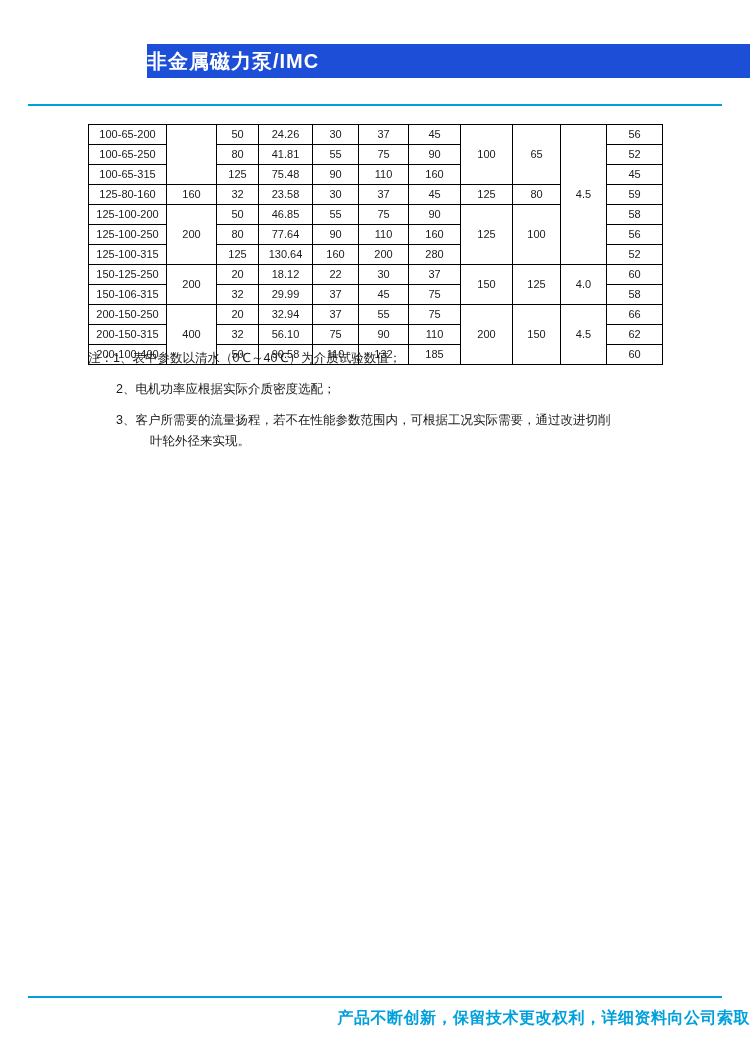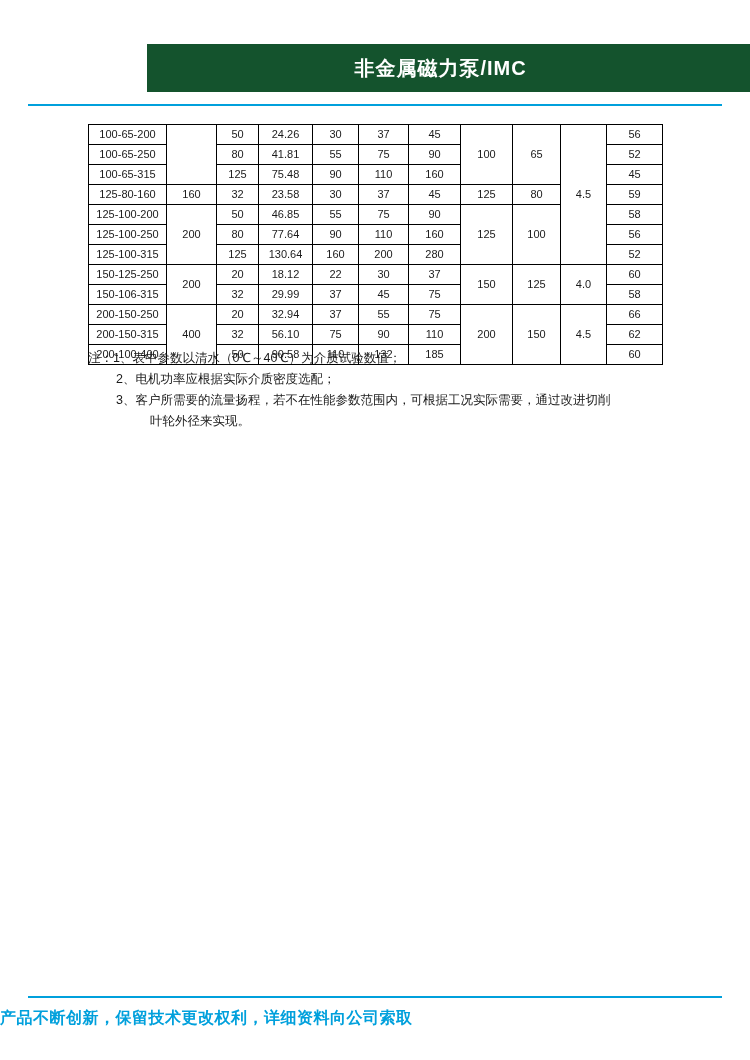--- a/index.html
+++ b/index.html
@@ -14,25 +14,25 @@
     position: relative;
     overflow: hidden;
   }
 
   
   .header-band {
     position: absolute;
     left: 147px;
     top: 44px;
     width: 603px;
-    height: 48px;
-    background: #14532d;
+    height: 34px;
+    background: #1d4ed8;
     display: flex;
     align-items: center;
-    justify-content: center;
+    justify-content: flex-start;
   }
   .header-title {
     color: #ffffff;
     font-size: 20px;
     font-weight: bold;
     letter-spacing: 1px;
     padding-right: 16px;
     font-family: "Liberation Sans", sans-serif;
     white-space: nowrap;
   }
@@ -102,40 +102,41 @@
     width: 620px;
     font-size: 12.5px;
     color: #1a1a1a;
     line-height: 21px;
   }
   .note-line {
     white-space: pre;
   }
   .note-indent {
     padding-left: 28px;
+    margin-top: 10px;
   }
   .note-indent2 {
     padding-left: 62px;
   }
 
   
   .footer-rule {
     position: absolute;
     left: 28px;
     top: 996px;
     width: 694px;
     height: 2px;
     background: #00A0DC;
   }
   .footer-text {
     position: absolute;
     left: 0;
     top: 1008px;
     width: 750px;
-    text-align: left;
+    text-align: right;
     color: #00A0DC;
     font-size: 16px;
     font-weight: bold;
     letter-spacing: 0.5px;
     font-family: "Liberation Sans", sans-serif;
   }
 </style>
 </head>
 <body>
 

